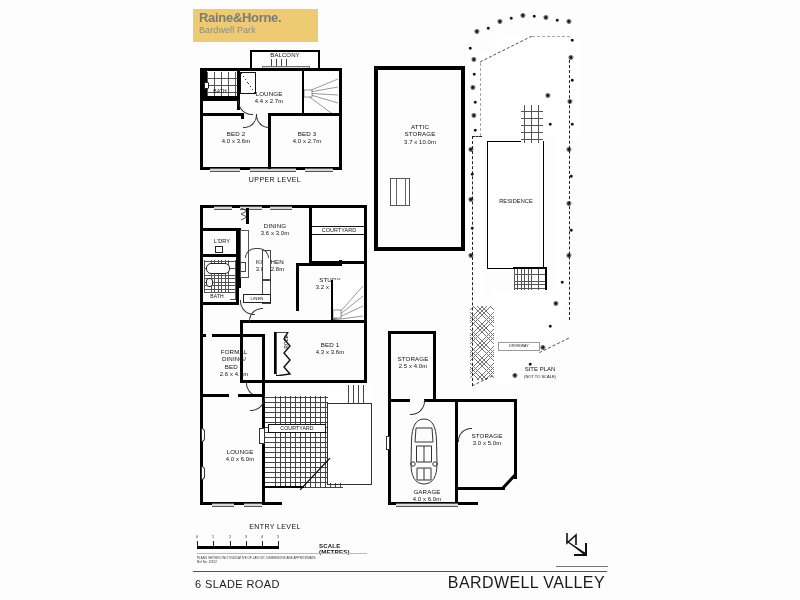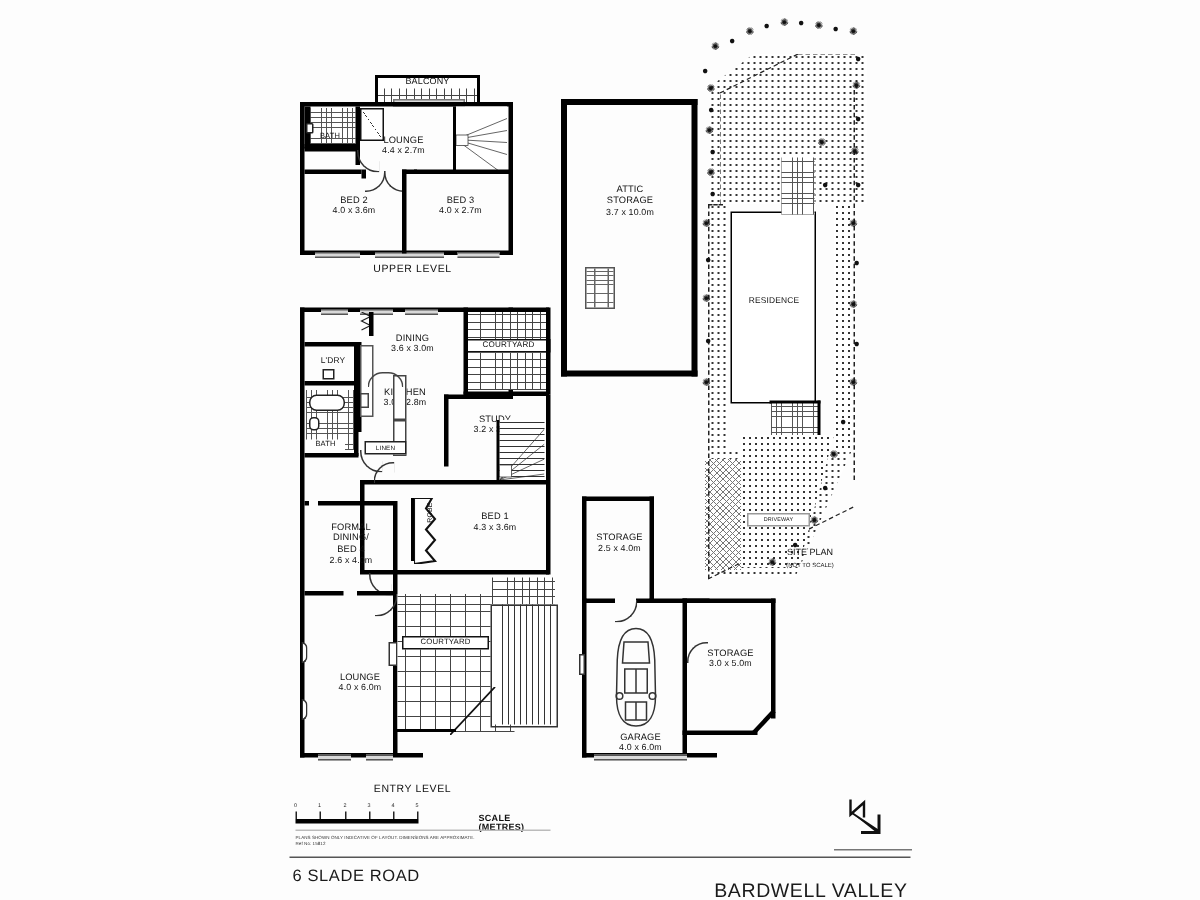--- a/index.html
+++ b/index.html
@@ -86,21 +86,21 @@
 
   
   .titlebar{
     position:absolute;left:193px;top:571px;width:414px;height:26px;
     border-top:1px solid #555;
   }
   .titlebar .left{
     position:absolute;left:2px;top:6px;font-size:11px;letter-spacing:.4px;color:#1a1a1a;
   }
   .titlebar .right{
-    position:absolute;right:2px;top:14px;font-size:13px;letter-spacing:.4px;color:#1a1a1a;
+    position:absolute;right:2px;top:2px;font-size:16px;letter-spacing:.4px;color:#1a1a1a;
   }
   .scalewrap{position:absolute;left:197px;top:536px;width:170px;height:30px;}
   .scalebar{position:absolute;left:0;top:10px;width:82px;height:3px;background:#000;}
   .stick{position:absolute;top:5px;width:1px;height:5px;background:#222;}
   .snum{position:absolute;top:-1px;font-size:3.6px;color:#222;}
   .scaletext{position:absolute;left:122px;top:7px;font-size:6px;letter-spacing:.2px;color:#111;font-weight:bold;}
   .disclaim{
     position:absolute;left:197px;top:556px;width:200px;
     font-size:3px;line-height:4.2px;color:#333;letter-spacing:.05px;
   }
@@ -108,20 +108,24 @@
   .northarrow{position:absolute;left:563px;top:531px;width:30px;height:28px;}
   .footrule{position:absolute;left:556px;top:566px;width:52px;height:1px;background:#777;}
   .siteplan-lbl{position:absolute;text-align:center;font-size:6px;line-height:7px;color:#111;}
   .siteplan-lbl .sub{font-size:4px;}
 </style>
 </head>
 <body>
 
 <div class="page">
 
+  <div class="logo">
+    <div class="l1">Raine&amp;Horne.</div>
+    <div class="l2">Bardwell Park</div>
+  </div>
 
   <div>
 
     <div class="tile" style="left:251px;top:51px;width:68px;height:18px;"></div>
 
     <div class="wall" style="left:250px;top:50px;width:70px;height:1.5px;"></div>
     <div class="wall" style="left:250px;top:50px;width:1.5px;height:20px;"></div>
     <div class="wall" style="left:318px;top:50px;width:1.5px;height:20px;"></div>
     <div class="wall" style="left:262px;top:66px;width:46px;height:3px;background:#ddd;border:1px solid #777;"></div>
 

